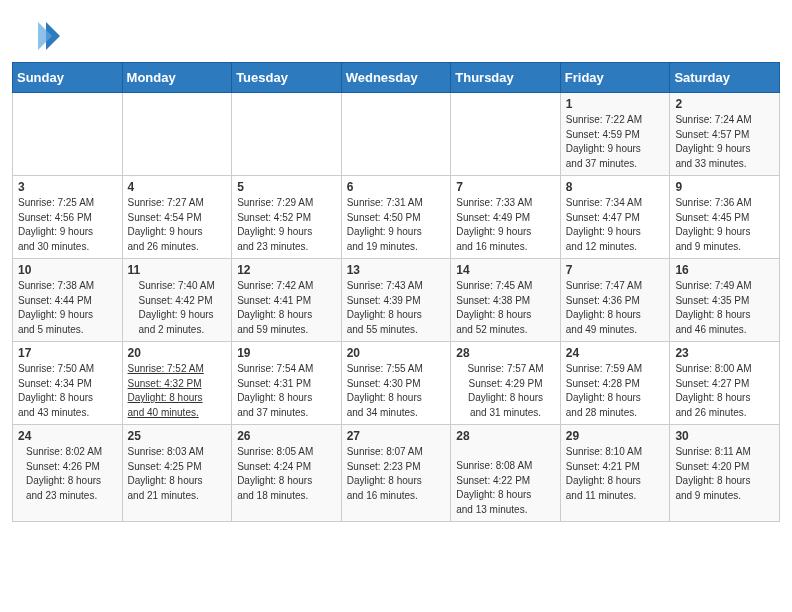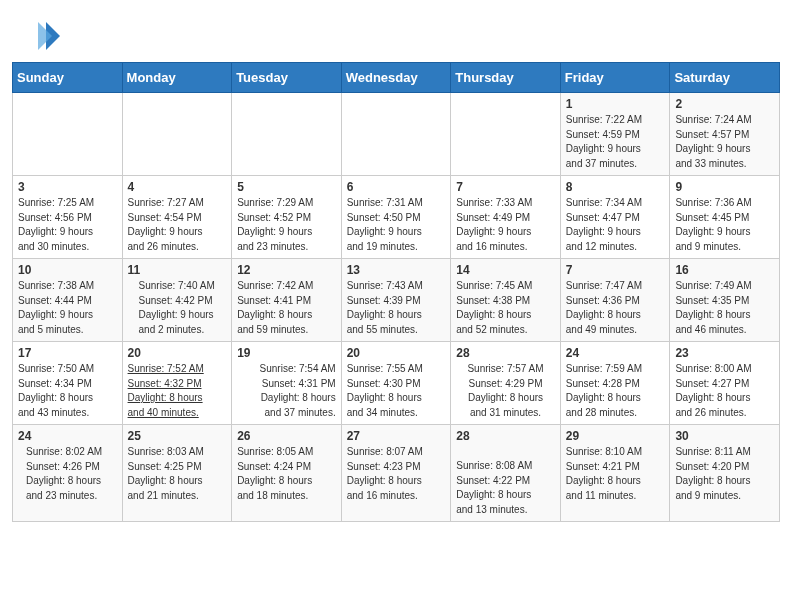--- a/index.html
+++ b/index.html
@@ -261,21 +261,21 @@
           </td>
           <td>
             <span class="day-num">20</span>
             <div class="day-info" style="white-space: pre-line; text-decoration: underline;">Sunrise: 7:52 AM
 Sunset: 4:32 PM
 Daylight: 8 hours
 and 40 minutes.</div>
           </td>
           <td>
             <span class="day-num">19</span>
-            <div class="day-info" style="white-space: pre-line; text-align: right;">Sunrise: 7:54 AM
+            <div class="day-info" style="white-space: pre-line;">Sunrise: 7:54 AM
 Sunset: 4:31 PM
 Daylight: 8 hours
 and 37 minutes.</div>
           </td>
           <td>
             <span class="day-num">20</span>
             <div class="day-info" style="white-space: pre-line;">Sunrise: 7:55 AM
 Sunset: 4:30 PM
 Daylight: 8 hours
 and 34 minutes.</div>
@@ -320,21 +320,21 @@
           <td>
             <span class="day-num">26</span>
             <div class="day-info" style="white-space: pre-line;">Sunrise: 8:05 AM
 Sunset: 4:24 PM
 Daylight: 8 hours
 and 18 minutes.</div>
           </td>
           <td>
             <span class="day-num">27</span>
             <div class="day-info" style="white-space: pre-line;">Sunrise: 8:07 AM
-Sunset: 4:23 PM
+Sunset: 2:23 PM
 Daylight: 8 hours
 and 16 minutes.</div>
           </td>
           <td>
             <span class="day-num">28</span>
             <div class="day-info" style="white-space: pre-line; margin-top: 16px;">Sunrise: 8:08 AM
 Sunset: 4:22 PM
 Daylight: 8 hours
 and 13 minutes.</div>
           </td>

